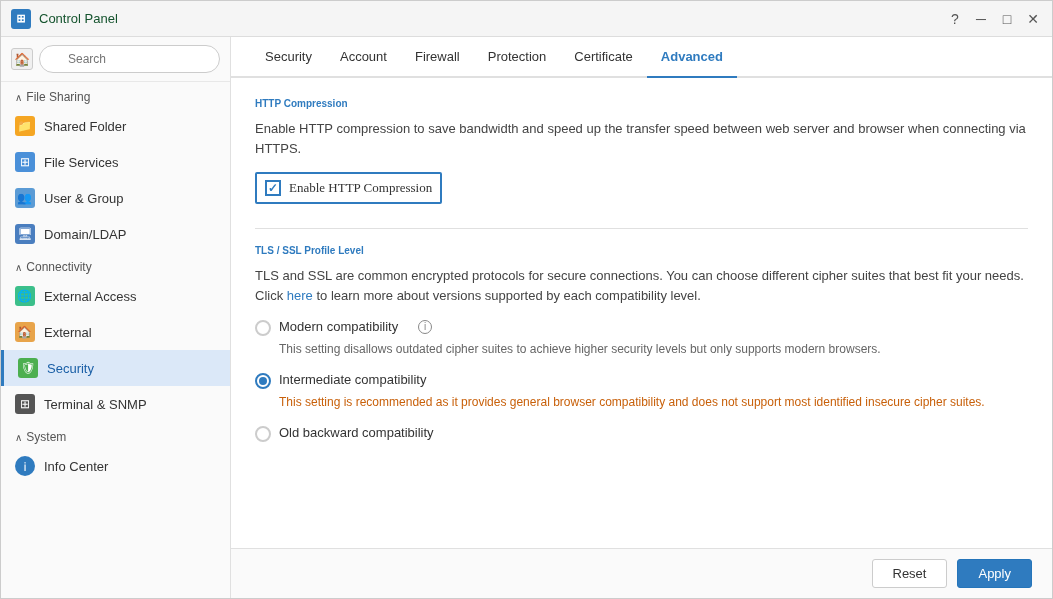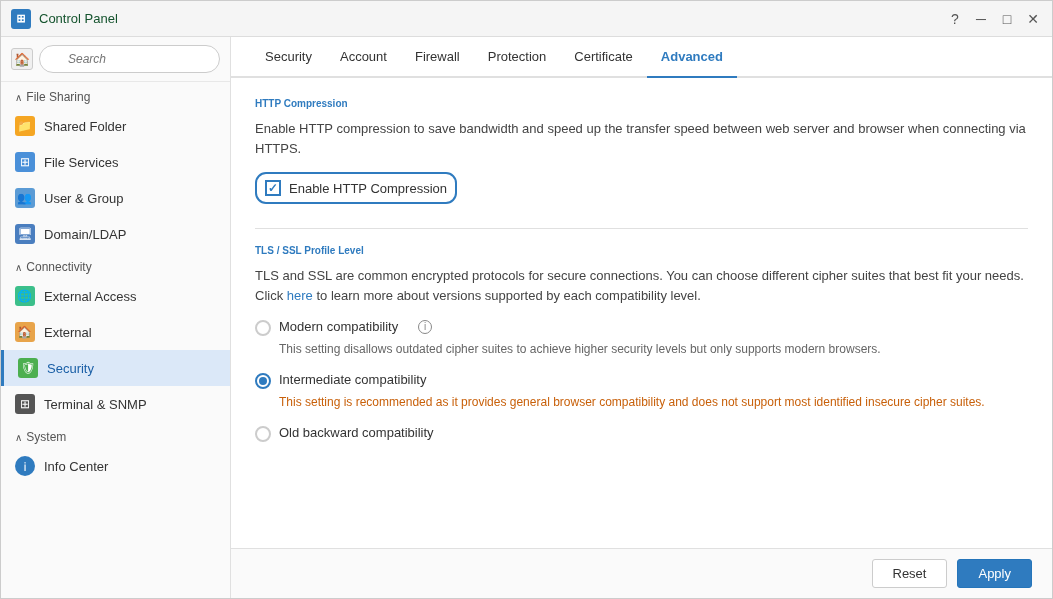--- a/index.html
+++ b/index.html
@@ -11,21 +11,21 @@
     .title-bar-icon { width: 20px; height: 20px; margin-right: 8px; background: #2f7bbf; border-radius: 3px; display: flex; align-items: center; justify-content: center; }
     .title-bar-icon span { color: white; font-size: 11px; font-weight: bold; }
     .title-bar-title { flex: 1; font-size: 13px; color: #14532d; }
     .title-bar-controls { display: flex; gap: 8px; }
     .title-bar-btn { width: 18px; height: 18px; display: flex; align-items: center; justify-content: center; cursor: pointer; color: #555; font-size: 14px; background: none; border: none; }
 
     .main-body { display: flex; flex: 1; overflow: hidden; }
 
     
     .sidebar { width: 230px; background: #fafafa; border-right: 1px solid #e0e0e0; display: flex; flex-direction: column; overflow-y: auto; }
-    .sidebar-search-input { width: 100%; height: 28px; border: 1px solid #ccc; border-radius: 14px; padding: 0 10px 0 28px; font-size: 12px; color: #666; background: #fff; outline: none; position: relative; font-style: italic; }
+    .sidebar-search-input { width: 100%; height: 28px; border: 1px solid #ccc; border-radius: 14px; padding: 0 10px 0 28px; font-size: 12px; color: #666; background: #fff; outline: none; position: relative; }
     .search-wrap { position: relative; }
     .search-wrap::before { content: '🔍'; position: absolute; left: 8px; top: 50%; transform: translateY(-50%); font-size: 11px; pointer-events: none; }
 
     .sidebar-section-header { padding: 8px 14px 4px; color: #555; font-size: 12px; display: flex; align-items: center; gap: 4px; }
     .sidebar-section-header .caret { font-size: 10px; }
 
     .sidebar-item { padding: 8px 14px; display: flex; align-items: center; gap: 9px; cursor: pointer; color: #333; font-size: 13px; }
     .sidebar-item.active { background: #dbe8f8; border-left: 3px solid #2f7bbf; font-weight: 500; color: #1a5fa6; }
     .sidebar-item .item-icon { width: 20px; height: 20px; display: flex; align-items: center; justify-content: center; border-radius: 3px; flex-shrink: 0; }
     .icon-folder { background: #f5a623; }
@@ -38,21 +38,21 @@
     .tabs-bar { padding: 0 20px; border-bottom: 2px solid #e0e0e0; display: flex; gap: 0; }
     .tab { padding: 12px 14px; cursor: pointer; color: #333; font-size: 13px; border-bottom: 2px solid transparent; margin-bottom: -2px; }
     .tab.active { color: #2f7bbf; border-bottom: 2px solid #2f7bbf; font-weight: 600; }
 
     .content-area { flex: 1; padding: 20px 24px; overflow-y: auto; }
 
     .section-title { color: #2f7bbf; font-size: 10px; font-weight: 600; margin-bottom: 10px; }
     .section-desc { color: #444; font-size: 13px; line-height: 1.5; margin-bottom: 14px; }
     .section-desc a { color: #2f7bbf; text-decoration: none; }
 
-    .checkbox-row { display: flex; align-items: center; gap: 8px; padding: 6px 8px; border: 2px solid #2f7bbf; display: inline-flex; border-radius: 11px; margin-bottom: 20px; }
+    .checkbox-row { display: flex; align-items: center; gap: 8px; padding: 6px 8px; border: 2px solid #2f7bbf; display: inline-flex; border-radius: 2px; margin-bottom: 20px; font-family: Liberation Serif, serif; }
     .checkbox-box { width: 16px; height: 16px; border: 2px solid #2f7bbf; background: #fff; display: flex; align-items: center; justify-content: center; cursor: pointer; }
     .checkbox-box.checked { background: #fff; }
     .checkbox-box.checked::after { content: '✓'; color: #2f7bbf; font-size: 12px; font-weight: bold; line-height: 1; }
     .checkbox-label { font-size: 13px; color: #333; cursor: pointer; }
 
     .divider { border: none; border-top: 1px solid #e0e0e0; margin: 4px 0 16px; }
 
     .radio-row { display: flex; align-items: flex-start; gap: 8px; margin-bottom: 4px; }
     .radio-btn { width: 16px; height: 16px; border-radius: 50%; border: 2px solid #ccc; background: #fff; display: flex; align-items: center; justify-content: center; cursor: pointer; flex-shrink: 0; margin-top: 1px; }
     .radio-btn.selected { border-color: #2f7bbf; }

